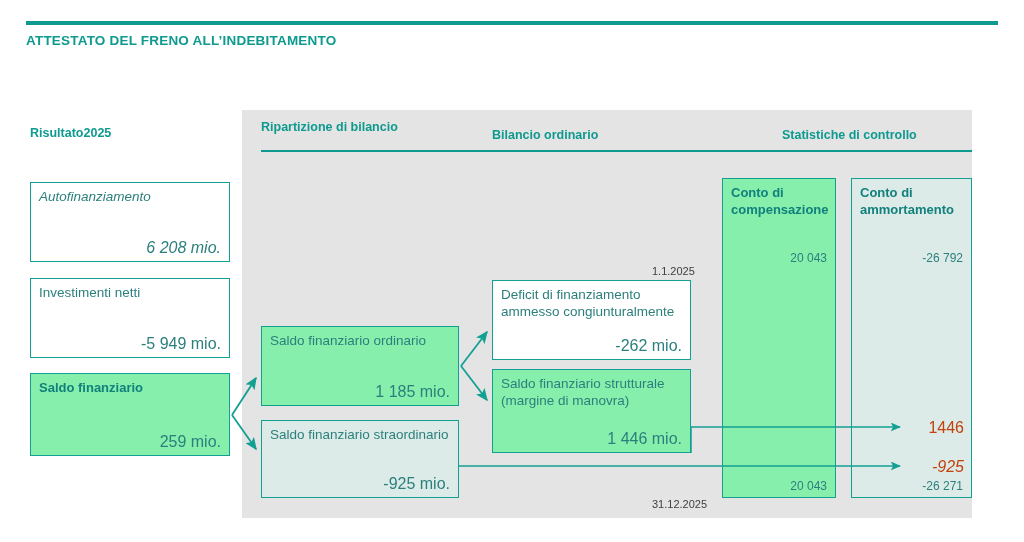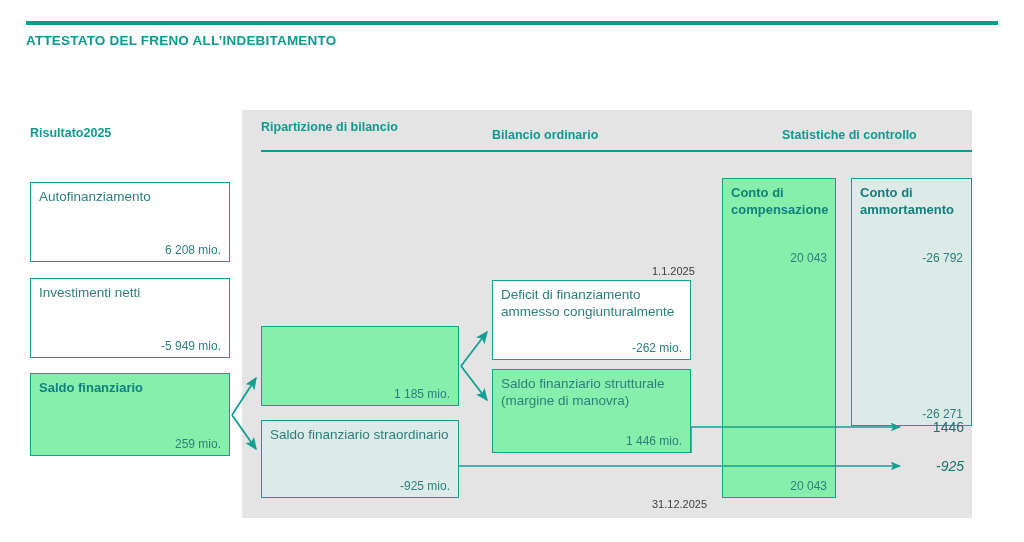--- a/index.html
+++ b/index.html
@@ -55,39 +55,39 @@
   }
   .box.fill-mid{background:#86efac;}
   .box.fill-light{background:#dcebe7;}
   .box .b-title{
     position:absolute;left:8px;top:5px;right:8px;
     font-size:13.5px;color:#2b7f7c;line-height:17px;
   }
   .box .b-title.bold{font-weight:bold;color:#12807c;font-size:13px;}
   .box .b-value{
     position:absolute;right:8px;bottom:4px;
-    font-size:12px;color:#2b7f7c;white-space:nowrap;text-align:center;
-  }
-
-  
-  #box-autofinanziamento{left:30px;top:182px;width:200px;height:80px;}
+    font-size:16px;color:#2b7f7c;white-space:nowrap;text-align:center;
+  }
+
+  
+  #box-autofinanziamento{left:30px;top:182px;width:200px;height:80px;font-style:italic;}
   #box-investimenti{left:30px;top:278px;width:200px;height:80px;padding-left:14px;}
   #box-saldo-finanziario{left:30px;top:373px;width:200px;height:83px;padding-left:24px;}
 
   
   #box-saldo-ordinario{left:261px;top:326px;width:198px;height:80px;}
   #box-saldo-straordinario{left:261px;top:420px;width:198px;height:78px;}
 
   
   #box-deficit{left:492px;top:280px;width:199px;height:80px;}
   #box-saldo-strutturale{left:492px;top:369px;width:199px;height:84px;}
 
   
   #box-conto-compensazione{left:722px;top:178px;width:114px;height:320px;}
-  #box-conto-ammortamento{left:851px;top:178px;width:121px;height:248px;}
+  #box-conto-ammortamento{left:851px;top:178px;width:121px;height:320px;}
   #box-conto-compensazione .b-title,
   #box-conto-ammortamento .b-title{
     font-weight:bold;color:#12807c;font-size:13px;line-height:17px;
   }
   .colvalue{
     position:absolute;right:8px;font-size:12px;color:#2b7f7c;white-space:nowrap;
   }
 
   
   .date-label{
@@ -95,21 +95,21 @@
   }
   #date-start{left:652px;top:249px;}
   #date-end{left:652px;top:482px;}
 
   
   #connectors{position:absolute;left:0;top:0;width:1024px;height:542px;
     pointer-events:none;}
 
   
   .result-num{
-    position:absolute;right:0;font-size:14px;color:#0f766e;white-space:nowrap;
+    position:absolute;right:0;font-size:16px;color:#c2410c;white-space:nowrap;
     text-align:right;width:121px;padding-right:8px;box-sizing:border-box;
   }
   #result-1446{top:419px;}
   #result-925{top:458px;font-style:italic;}
 </style>
 </head>
 <body>
 
 <div class="root">
 
@@ -134,20 +134,21 @@
     <div class="b-title">Investimenti netti</div>
     <div class="b-value">-5 949 mio.</div>
   </div>
 
   <div class="box fill-mid" id="box-saldo-finanziario">
     <div class="b-title bold">Saldo finanziario</div>
     <div class="b-value">259 mio.</div>
   </div>
 
   <div class="box fill-mid" id="box-saldo-ordinario">
+    <div class="b-title">Saldo finanziario ordinario</div>
     <div class="b-value">1 185 mio.</div>
   </div>
 
   <div class="box fill-light" id="box-saldo-straordinario">
     <div class="b-title">Saldo finanziario straordinario</div>
     <div class="b-value">-925 mio.</div>
   </div>
 
   <div class="box" id="box-deficit">
     <div class="b-title">Deficit di finanziamento ammesso congiunturalmente</div>

